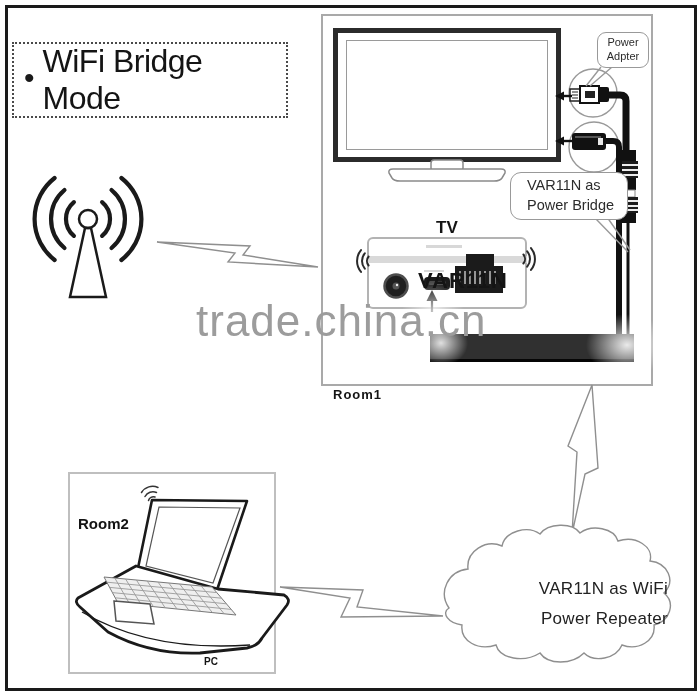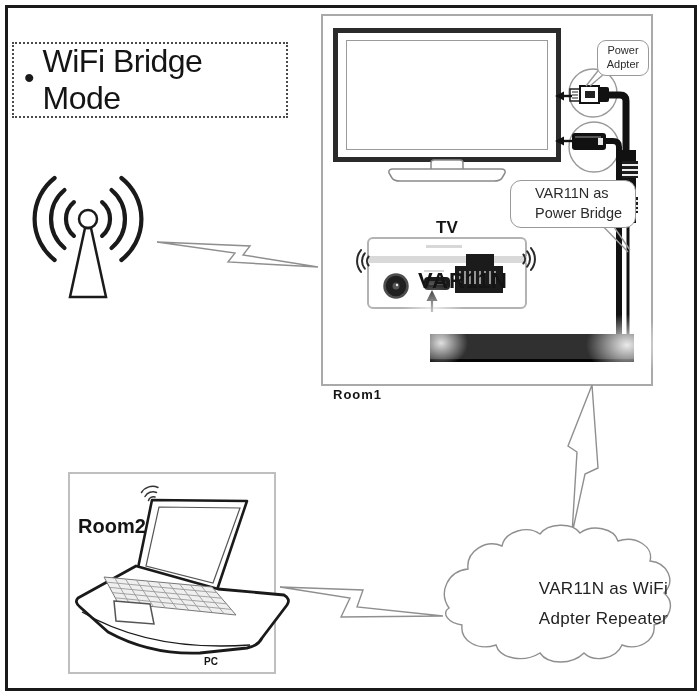--- a/index.html
+++ b/index.html
@@ -15,34 +15,34 @@
   
   #room1-box{left:321px;top:14px;width:328px;height:368px;border:2px solid var(--box1);z-index:1;}
   #room2-box{left:68px;top:472px;width:204px;height:198px;border:2px solid var(--box2);z-index:1;}
   
   #tv-bezel{left:333px;top:28px;width:218px;height:124px;border:5px solid var(--bezel);background:#fff;z-index:2;}
   #tv-screen{left:8px;top:7px;width:200px;height:108px;border:1px solid #9a9a9a;background:#fff;position:absolute;}
   .lbl{font-weight:bold;color:#141414;z-index:7;margin-top:36px;}
   #tv-label{left:436px;top:182px;font-size:17px;}
   #var11n-label{left:418px;top:232px;font-size:22px;letter-spacing:1px;}
   #room1-label{left:333px;top:351px;font-size:13px;letter-spacing:1px;text-shadow:0 0 4px #fff;}
-  #room2-label{left:78px;top:479px;font-size:20px;}
+  #room2-label{left:78px;top:479px;font-size:15px;}
   #pc-label{left:204px;top:620px;font-size:10px;}
   
   #device-body{left:367px;top:237px;width:156px;height:68px;border:2px solid #b3b3b3;border-radius:6px;
                background:#fff;z-index:2;}
   #device-seam{left:367px;top:256px;width:160px;height:7px;background:var(--seam);z-index:2;}
   .micromark{background:#d8d8d8;z-index:3;}
   
   .callout{background:#fff;border:1.5px solid var(--callout);color:#2c2c2c;z-index:7;
-           display:flex;flex-direction:column;justify-content:center;margin-top:8px;}
+           display:flex;flex-direction:column;justify-content:center;}
   #power-callout{left:597px;top:32px;width:50px;height:34px;border-radius:9px;
                  font-size:11px;line-height:1.25;text-align:center;}
   #bridge-callout{left:510px;top:172px;width:100px;height:46px;border-radius:11px;
-                  font-size:14.5px;line-height:1.35;padding-left:24px;}
+                  font-size:14.5px;line-height:1.35;padding-left:16px;}
   
   #band{left:430px;top:334px;width:204px;height:25px;background:var(--band);
         border-bottom:3px solid #050505;z-index:4;}
   .fog{z-index:5;pointer-events:none;}
   #watermark{left:196px;top:296px;font-size:44px;color:var(--wm);letter-spacing:1px;z-index:6;white-space:nowrap;}
   
   #cloud-text{left:448px;top:574px;width:220px;text-align:right;font-size:17px;color:#222;
               line-height:1.75;z-index:7;letter-spacing:0.3px;}
   
   #art{left:0;top:0;z-index:3;pointer-events:none;}
@@ -204,33 +204,34 @@
         <path d="M141.5,492.5 A13,13 0 0 1 158,487.5"></path>
       </g>
     </g>
   </svg>
 
   <div class="abs" id="band"></div>
   <div class="abs fog" style="left:402px;top:282px;width:62px;height:58px;background:radial-gradient(closest-side,rgba(255,255,255,0.75),rgba(255,255,255,0));"></div>
   <div class="abs fog" style="left:414px;top:320px;width:54px;height:46px;background:radial-gradient(closest-side,rgba(255,255,255,0.85),rgba(255,255,255,0));"></div>
   <div class="abs fog" style="left:586px;top:314px;width:82px;height:62px;background:radial-gradient(closest-side,rgba(255,255,255,0.9),rgba(255,255,255,0));"></div>
   <div class="abs fog" style="left:322px;top:340px;width:52px;height:38px;background:radial-gradient(closest-side,rgba(255,255,255,0.55),rgba(255,255,255,0));"></div>
+  <div class="abs" id="watermark">trade.china.cn</div>
 
   <div class="abs lbl" id="tv-label">TV</div>
   <div class="abs lbl" id="var11n-label">VAR11N</div>
   <div class="abs lbl" id="room1-label">Room1</div>
   <div class="abs lbl" id="room2-label">Room2</div>
   <div class="abs lbl" id="pc-label">PC</div>
 
   <div class="abs callout" id="power-callout">
     <span>Power</span>
     <span>Adpter</span>
   </div>
   <div class="abs callout" id="bridge-callout">
     <span>VAR11N as</span>
     <span>Power Bridge</span>
   </div>
 
   <div class="abs" id="cloud-text">
     <div>VAR11N as WiFi</div>
-    <div>Adpter Repeater</div>
+    <div>Power Repeater</div>
   </div>
 </div>
 
 </body></html>

